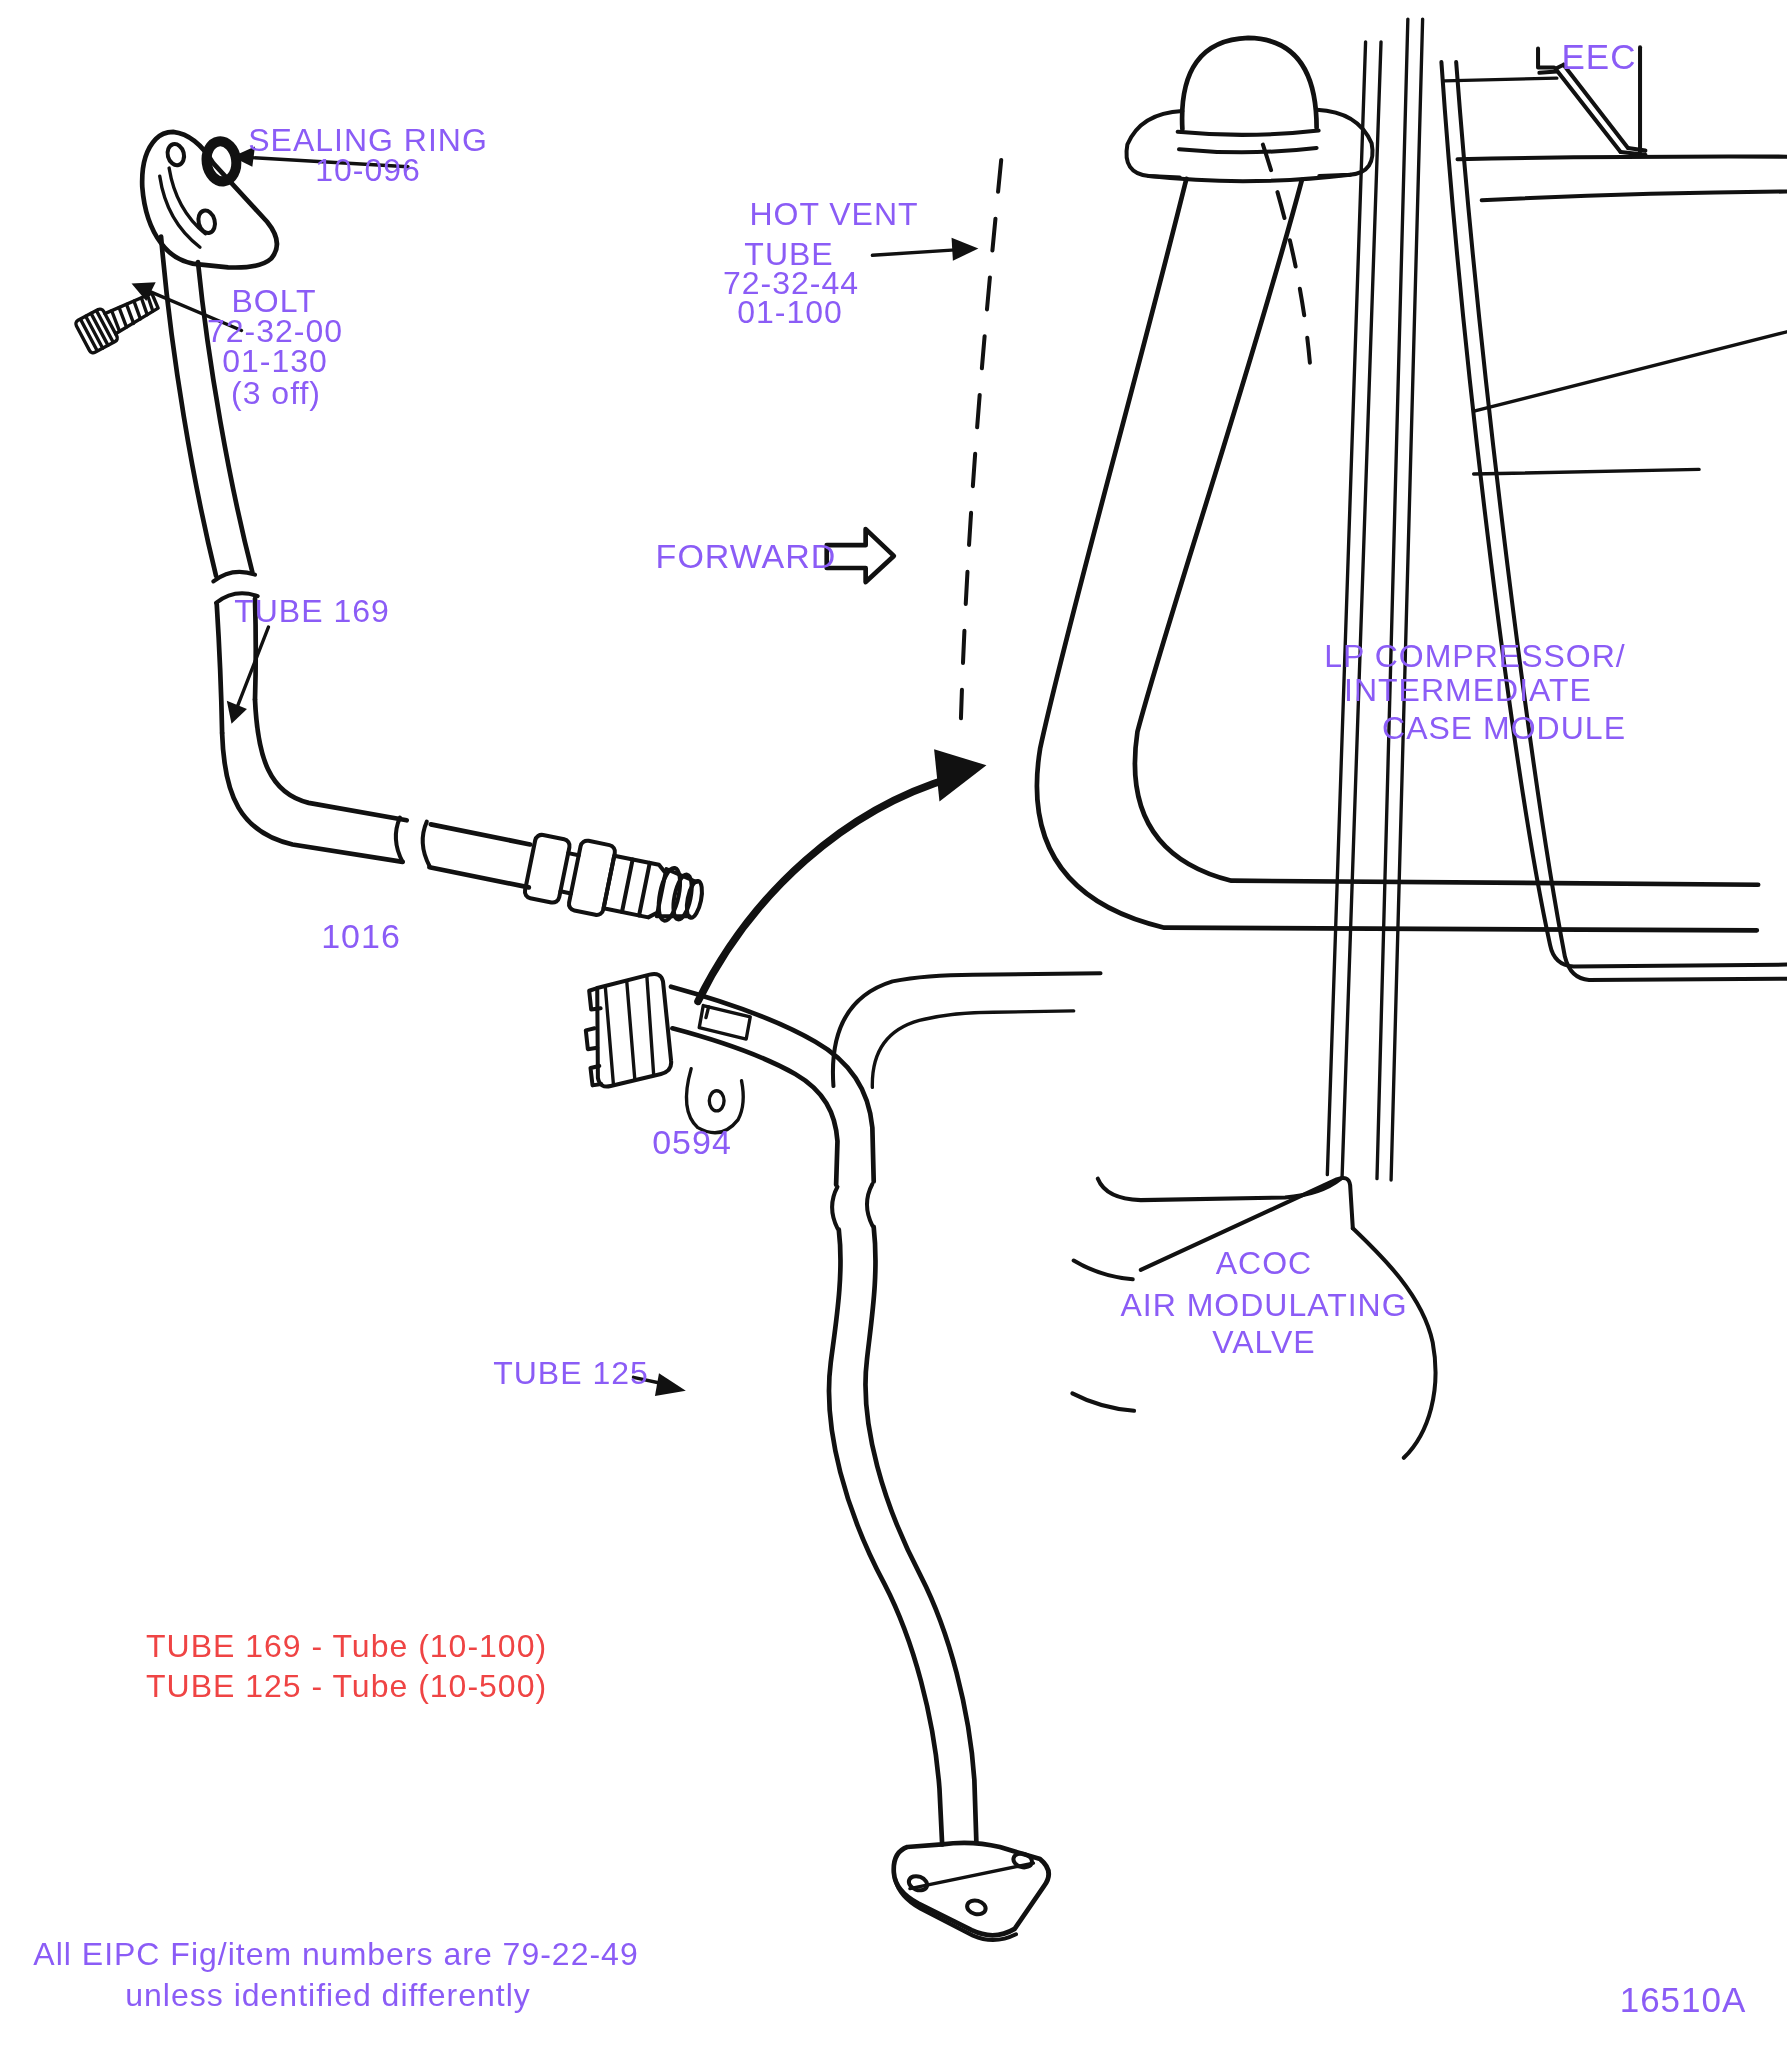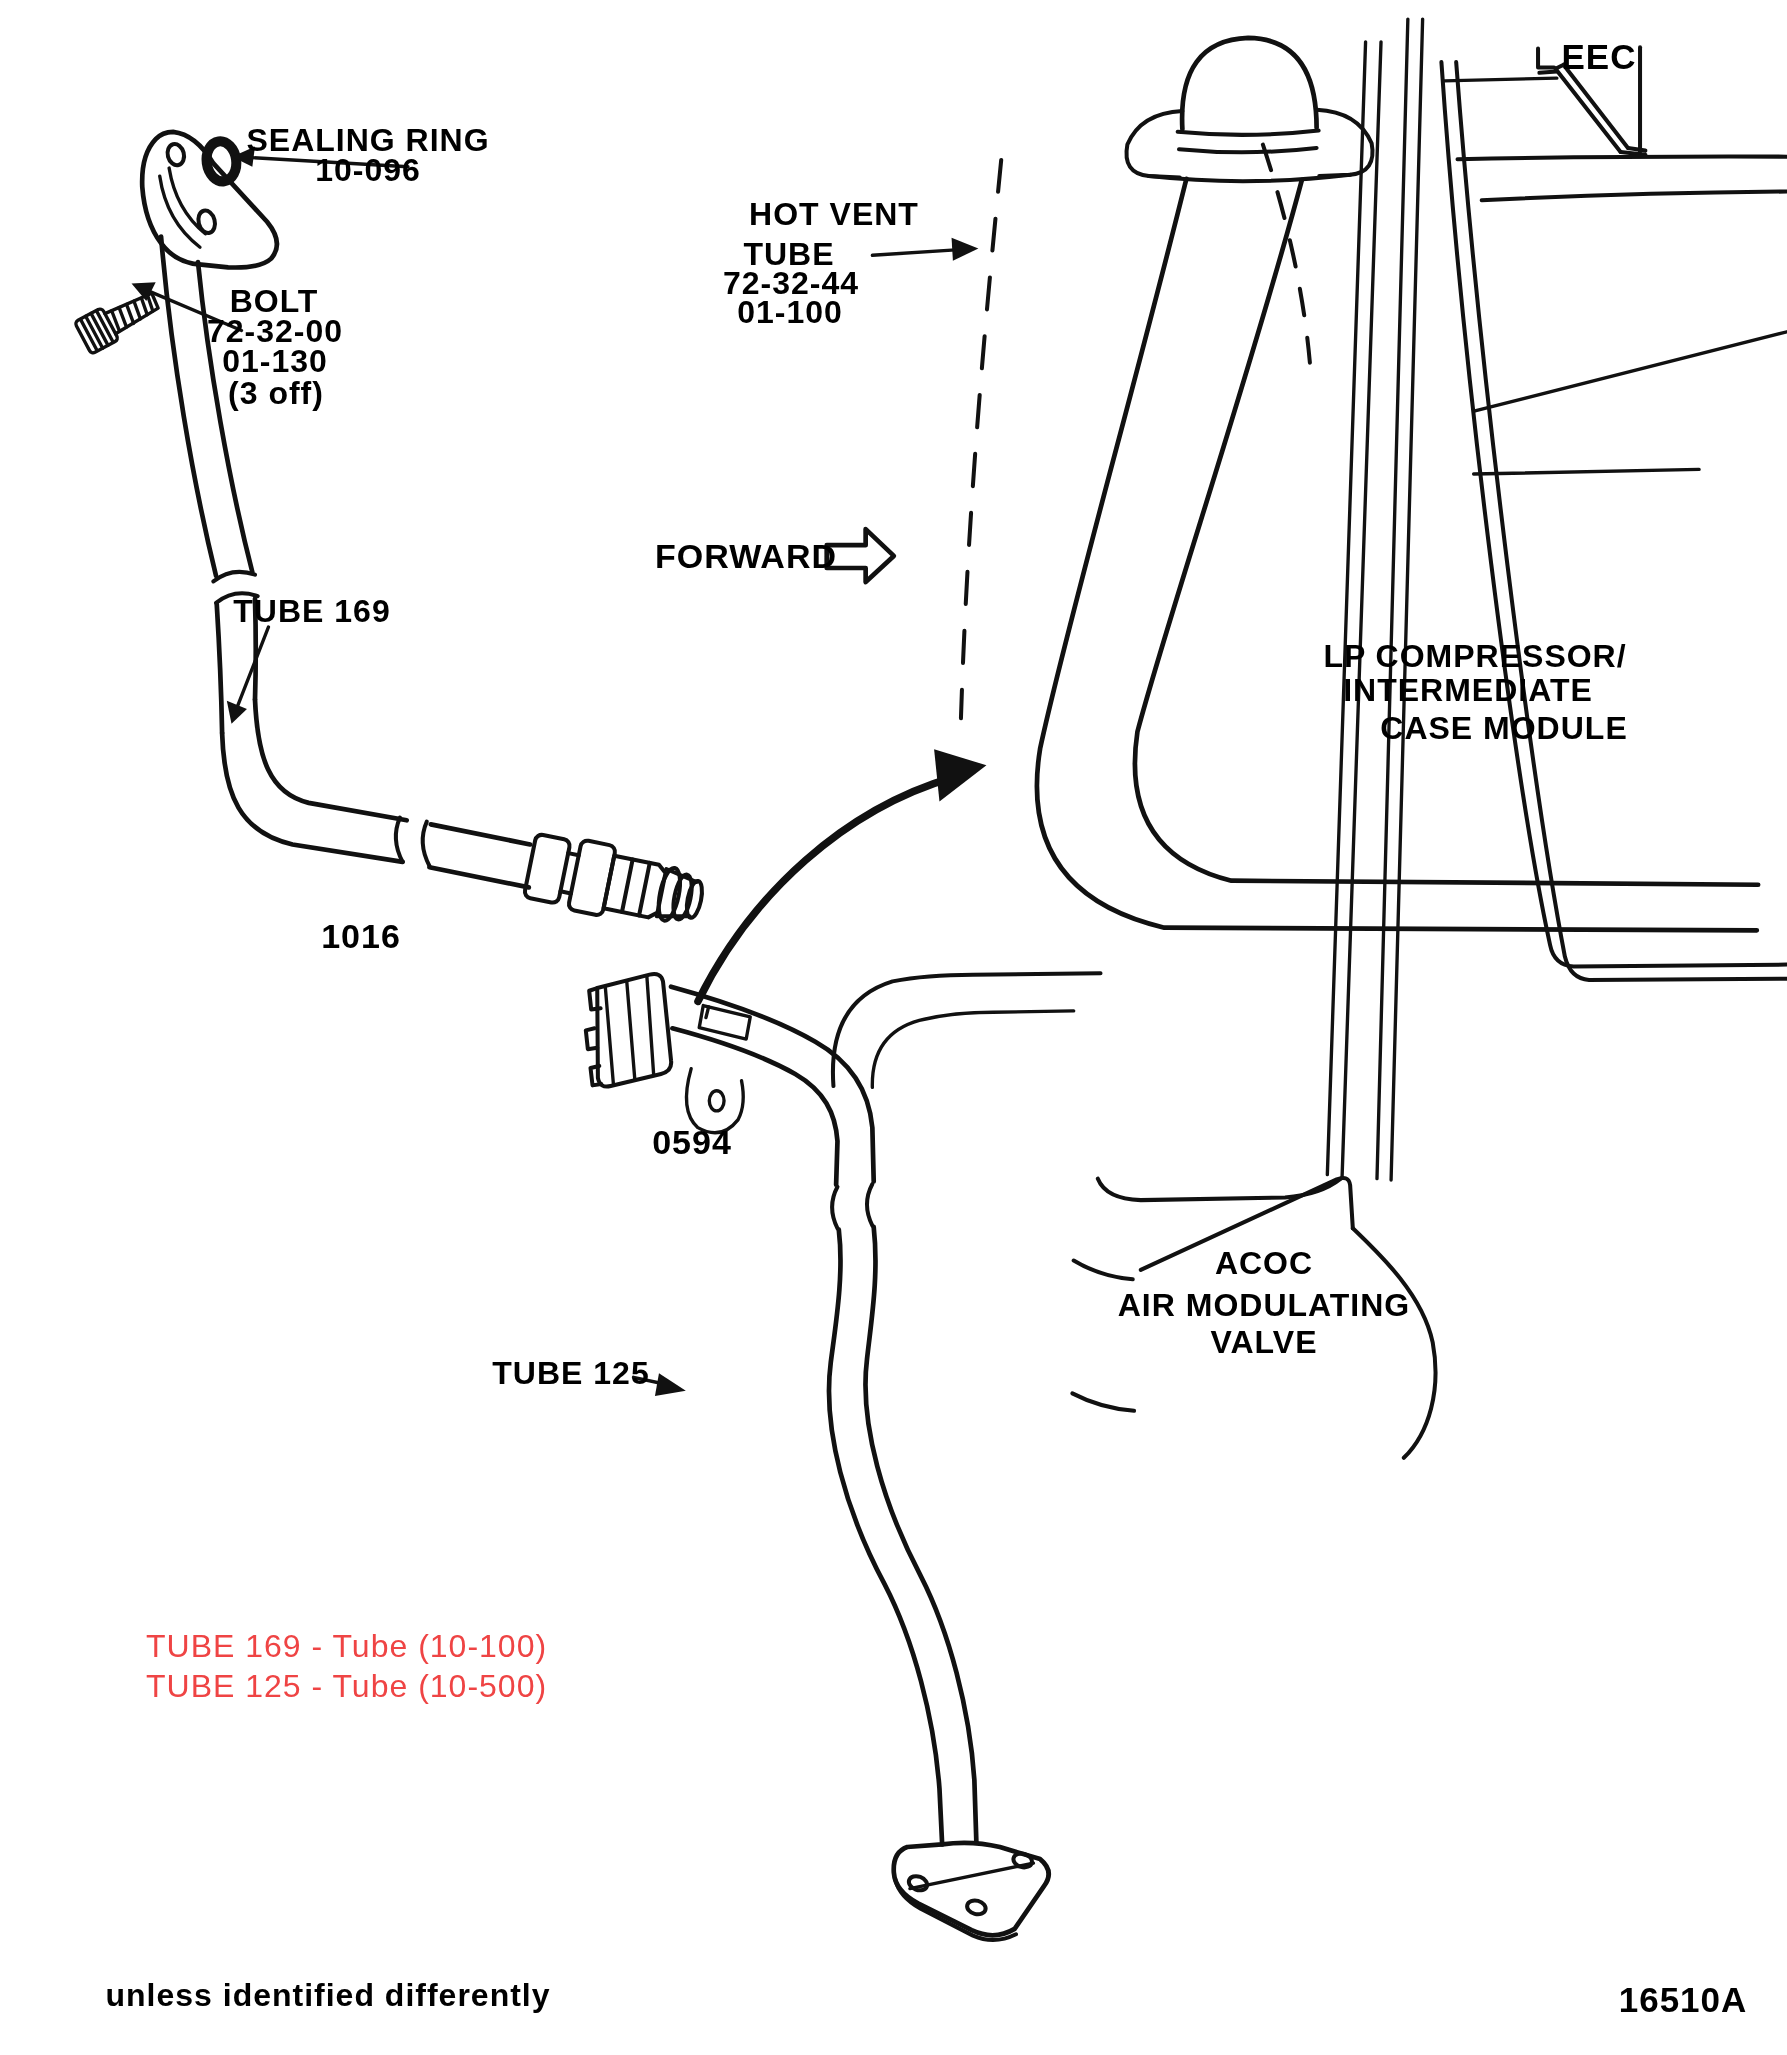--- a/index.html
+++ b/index.html
@@ -11,22 +11,21 @@
     color:#111;
     overflow:hidden;
   }
   #art{position:absolute;left:0;top:0;width:100%;height:100%;}
   .label{
     position:absolute;
     transform:translate(-50%,-50%);
     white-space:nowrap;
     letter-spacing:1px;
     line-height:1;
-    color:#000000;
-    font-weight:bold;
+    color:#8b5cf6;
   }
   .label-left{
     position:absolute;
     transform:translate(0,-50%);
     white-space:nowrap;
     letter-spacing:1px;
     line-height:1;
     color:#ef4444;
   }
   .fs47{font-size:32px;}
@@ -215,18 +214,19 @@
   <div class="label fs48" style="left:1468px;top:690px;">INTERMEDIATE</div>
   <div class="label fs48" style="left:1470px;top:728px;margin-left:34px;">CASE MODULE</div>
 
   <div class="label fs47" style="left:1264px;top:1263px;">ACOC</div>
   <div class="label fs47" style="left:1264px;top:1305px;">AIR MODULATING</div>
   <div class="label fs47" style="left:1264px;top:1342px;">VALVE</div>
 
   <div class="label-left fs48" style="left:146px;top:1646px;">TUBE 169 - Tube (10-100)</div>
   <div class="label-left fs48" style="left:146px;top:1686px;">TUBE 125 - Tube (10-500)</div>
 
+  <div class="label fs48" style="left:336px;top:1954px;">All EIPC Fig/item numbers are 79-22-49</div>
   <div class="label fs48" style="left:328px;top:1995px;">unless identified differently</div>
 
   <div class="label fs52" style="left:1683px;top:1999px;">16510A</div>
 
 </div>
 
 
 </body></html>

